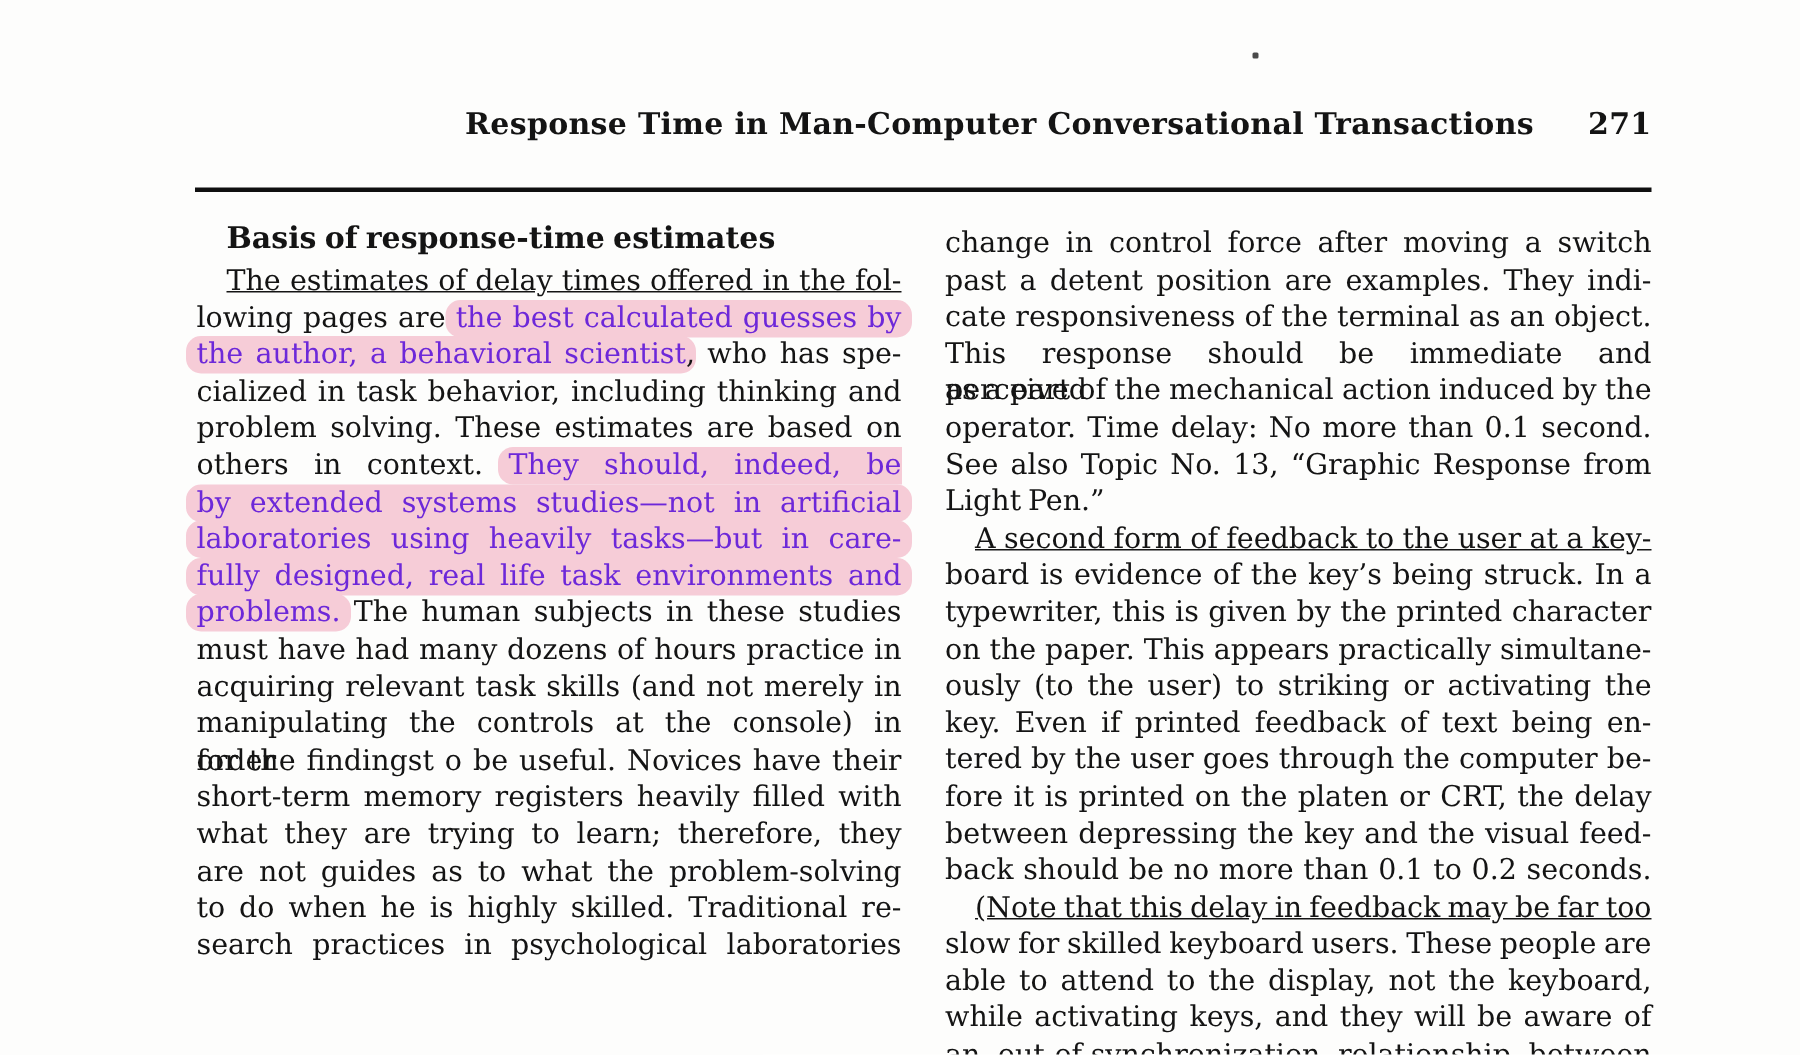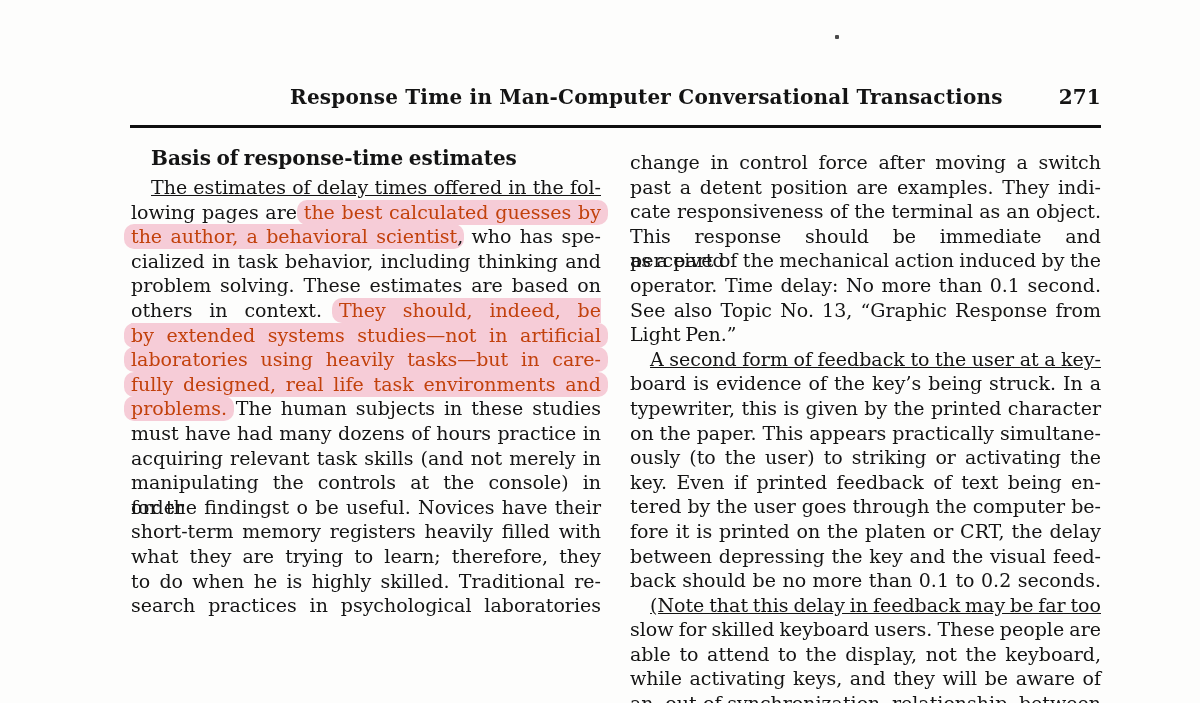--- a/index.html
+++ b/index.html
@@ -12,23 +12,23 @@
   }
   .page {
     position: relative;
     width: 1200px; height: 703px;
     background: #fdfdfc;
     overflow: hidden;
   }
   
   .header-row {
     position: absolute;
-    left: 130px; top: 85px; width: 971px;
+    left: 130px; top: 70px; width: 971px;
     display: flex; justify-content: flex-end; align-items: baseline;
-    gap: 56px;
+    gap: 36px;
     font-weight: 700; font-size: 20px; letter-spacing: 0.2px;
     white-space: nowrap;
   }
   .rule {
     position: absolute;
     left: 130px; top: 125px; width: 971px; height: 3px;
     background: #101010;
   }
   .scan-dot {
     position: absolute; left: 835px; top: 35px;
@@ -51,21 +51,21 @@
   }
   .line {
     height: 24.6px; line-height: 24.6px;
     text-align: justify; text-align-last: justify;
     overflow: visible;
   }
   .line.indent { padding-left: 20px; text-decoration: underline; }
   .line.no-justify { text-align-last: left; }
   .hl {
     background: #f6ccd7;
-    color: #c2410c;
+    color: #6d28d9;
     border-radius: 10px;
     padding: 1px 7px 2px 7px;
     margin: 0 -7px;
   }
   .it { }
 </style>
 </head>
 <body>
 
 <div class="page">
@@ -91,20 +91,21 @@
         <div class="line"><span class="hl">by extended systems studies—not in artificial</span></div>
         <div class="line"><span class="hl">laboratories using heavily tasks—but in care-</span></div>
         <div class="line"><span class="hl">fully designed, real life task environments and</span></div>
         <div class="line"><span class="hl">problems.</span><span> The human subjects in these studies</span></div>
         <div class="line"><span>must have had many dozens of hours practice in</span></div>
         <div class="line"><span>acquiring relevant task skills (and not merely in</span></div>
         <div class="line"><span>manipulating the controls at the console) in order</span></div>
         <div class="line"><span>for the findingst o be useful. Novices have their</span></div>
         <div class="line"><span>short-term memory registers heavily filled with</span></div>
         <div class="line"><span>what they are trying to learn; therefore, they</span></div>
+        <div class="line"><span>are not guides as to what the problem-solving</span></div>
         <div class="line"><span>to do when he is highly skilled. Traditional re-</span></div>
         <div class="line"><span>search practices in psychological laboratories</span></div>
       </div>
   </div>
 
   <div class="col col-right">
     <div id="right-lines">
         <div class="line"><span>change in control force after moving a switch</span></div>
         <div class="line"><span>past a detent position are examples. They indi-</span></div>
         <div class="line"><span>cate responsiveness of the terminal as an object.</span></div>

